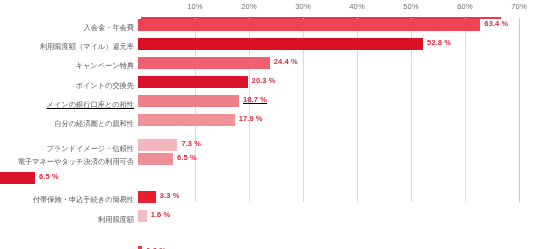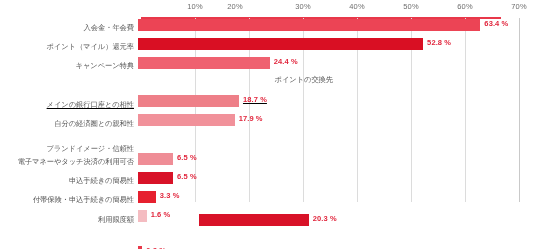--- a/index.html
+++ b/index.html
@@ -111,21 +111,21 @@
     letter-spacing: 0.1px;
   }
 </style>
 </head>
 <body>
 
 <div id="chart-root">
 
   <div id="axis-strip">
       <div class="axis-tick-label" style="left: 195px;">10%</div>
-      <div class="axis-tick-label" style="left: 235px;">20%</div>
+      <div class="axis-tick-label" style="left: 249px;">20%</div>
       <div class="axis-tick-label" style="left: 303px;">30%</div>
       <div class="axis-tick-label" style="left: 357px;">40%</div>
       <div class="axis-tick-label" style="left: 411px;">50%</div>
       <div class="axis-tick-label" style="left: 465px;">60%</div>
       <div class="axis-tick-label" style="left: 519px;">70%</div>
     </div>
   <div id="axis-rule"></div>
 
   <div id="plot">
       <div class="gridline" style="left: 195px;"></div>
@@ -136,34 +136,34 @@
       <div class="gridline" style="left: 465px;"></div>
       <div class="gridline last" style="left: 519px;"></div>
       <div class="bar-row" style="top: 0.5px;">
         <div class="cat-label">入会金・年会費</div>
         <div class="bar-wrap">
           <div class="bar" style="width: 342.36px; background: rgb(236, 68, 85);"></div>
           <div class="bar-value">63.4 %</div>
         </div>
       </div>
       <div class="bar-row" style="top: 19.65px;">
-        <div class="cat-label">ポイント（マイル）還元率</div>
+        <div class="cat-label">利用限度額（マイル）還元率</div>
         <div class="bar-wrap">
           <div class="bar" style="width: 285.12px; background: rgb(217, 15, 35);"></div>
           <div class="bar-value">52.8 %</div>
         </div>
       </div>
       <div class="bar-row" style="top: 38.8px;">
         <div class="cat-label">キャンペーン特典</div>
         <div class="bar-wrap">
           <div class="bar" style="width: 131.76px; background: rgb(239, 97, 112);"></div>
           <div class="bar-value">24.4 %</div>
         </div>
       </div>
-      <div class="bar-row" style="top: 57.95px; flex-direction: column;">
+      <div class="bar-row" style="top: 57.95px;">
         <div class="cat-label">ポイントの交換先</div>
         <div class="bar-wrap">
           <div class="bar" style="width: 109.62px; background: rgb(216, 18, 40);"></div>
           <div class="bar-value">20.3 %</div>
         </div>
       </div>
       <div class="bar-row" style="top: 77.1px; text-decoration: underline;">
         <div class="cat-label">メインの銀行口座との相性</div>
         <div class="bar-wrap">
           <div class="bar" style="width: 100.98px; background: rgb(238, 127, 136);"></div>
@@ -172,30 +172,33 @@
       </div>
       <div class="bar-row" style="top: 96.25px;">
         <div class="cat-label">自分の経済圏との親和性</div>
         <div class="bar-wrap">
           <div class="bar" style="width: 96.66px; background: rgb(241, 145, 154);"></div>
           <div class="bar-value">17.9 %</div>
         </div>
       </div>
       <div class="bar-row" style="top: 121px;">
         <div class="cat-label">ブランドイメージ・信頼性</div>
+        <div class="bar-wrap">
+          <div class="bar" style="width: 39.42px; background: rgb(243, 183, 189);"></div>
+          <div class="bar-value">7.3 %</div>
+        </div>
       </div>
       <div class="bar-row" style="top: 134.55px;">
         <div class="cat-label">電子マネーやタッチ決済の利用可否</div>
         <div class="bar-wrap">
           <div class="bar" style="width: 35.1px; background: rgb(239, 141, 150);"></div>
           <div class="bar-value">6.5 %</div>
         </div>
       </div>
       <div class="bar-row" style="top: 153.7px;">
-        <div class="cat-label">申込手続きの簡易性</div>
         <div class="bar-wrap">
           <div class="bar" style="width: 35.1px; background: rgb(216, 18, 40);"></div>
           <div class="bar-value">6.5 %</div>
         </div>
       </div>
       <div class="bar-row" style="top: 172.85px;">
         <div class="cat-label">付帯保険・申込手続きの簡易性</div>
         <div class="bar-wrap">
           <div class="bar" style="width: 17.82px; background: rgb(230, 32, 47);"></div>
           <div class="bar-value">3.3 %</div>

